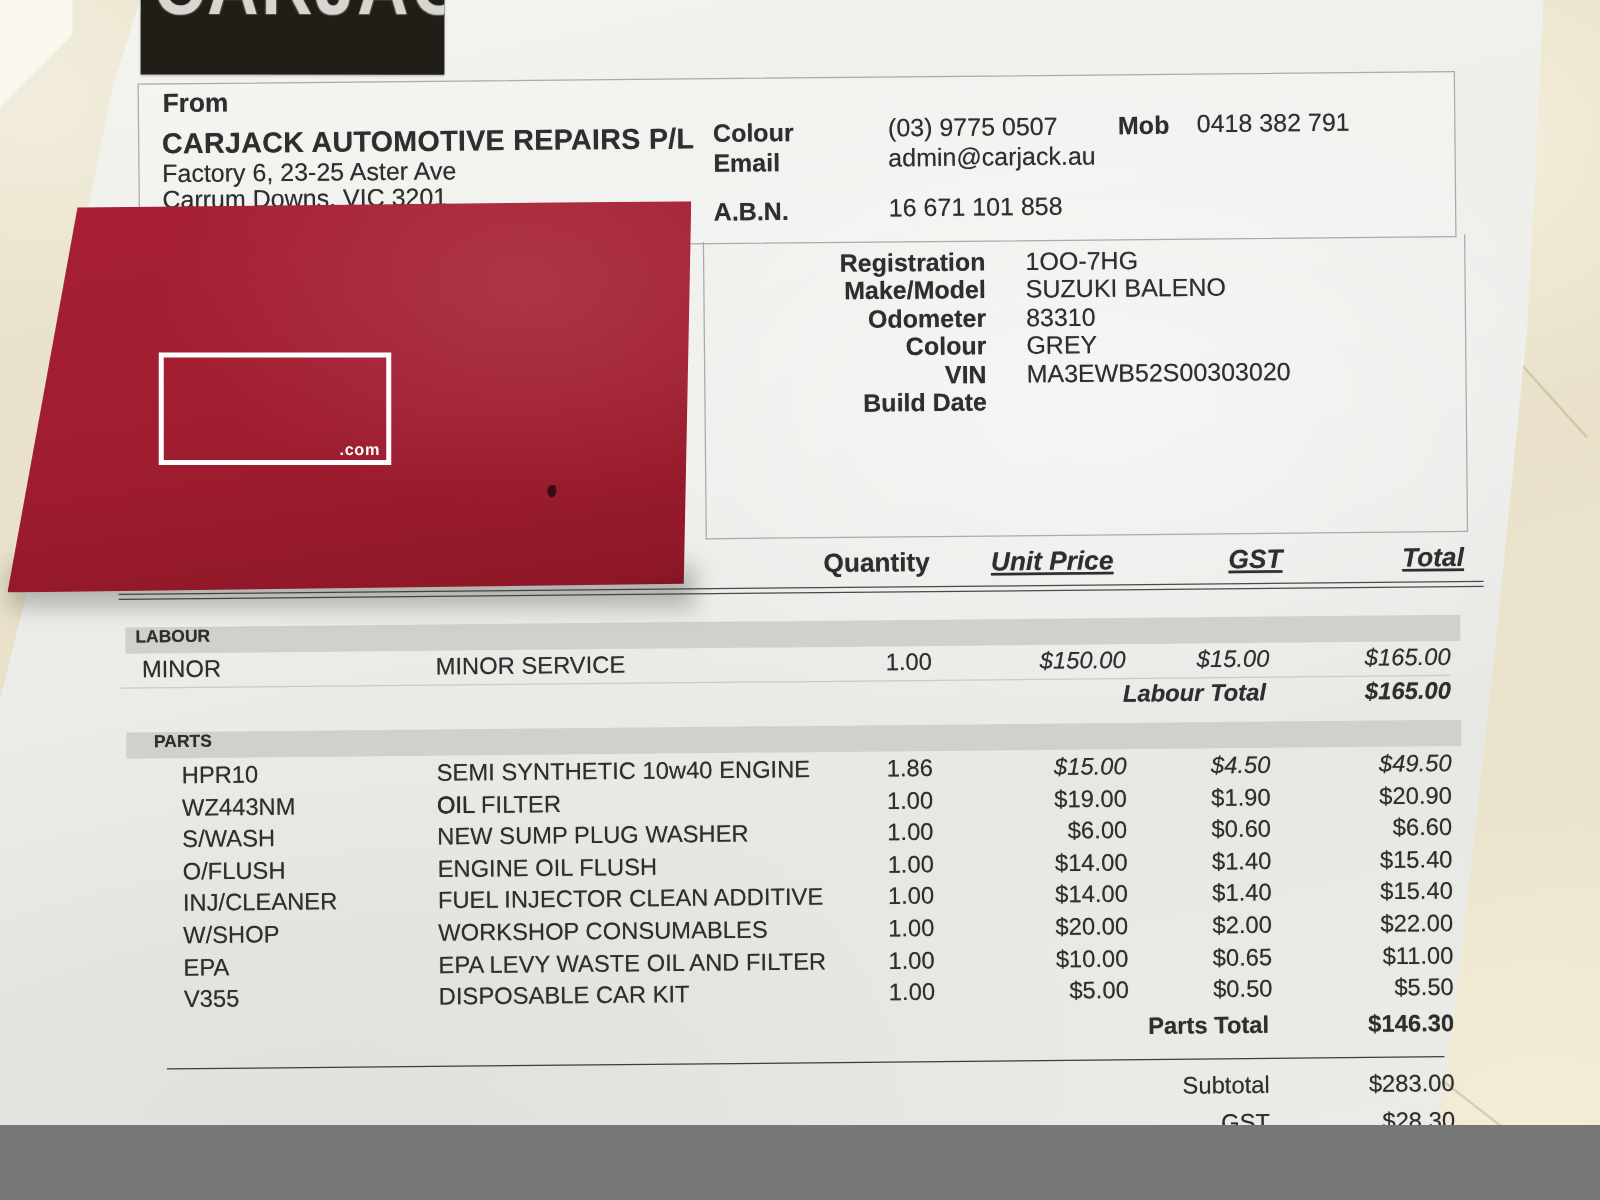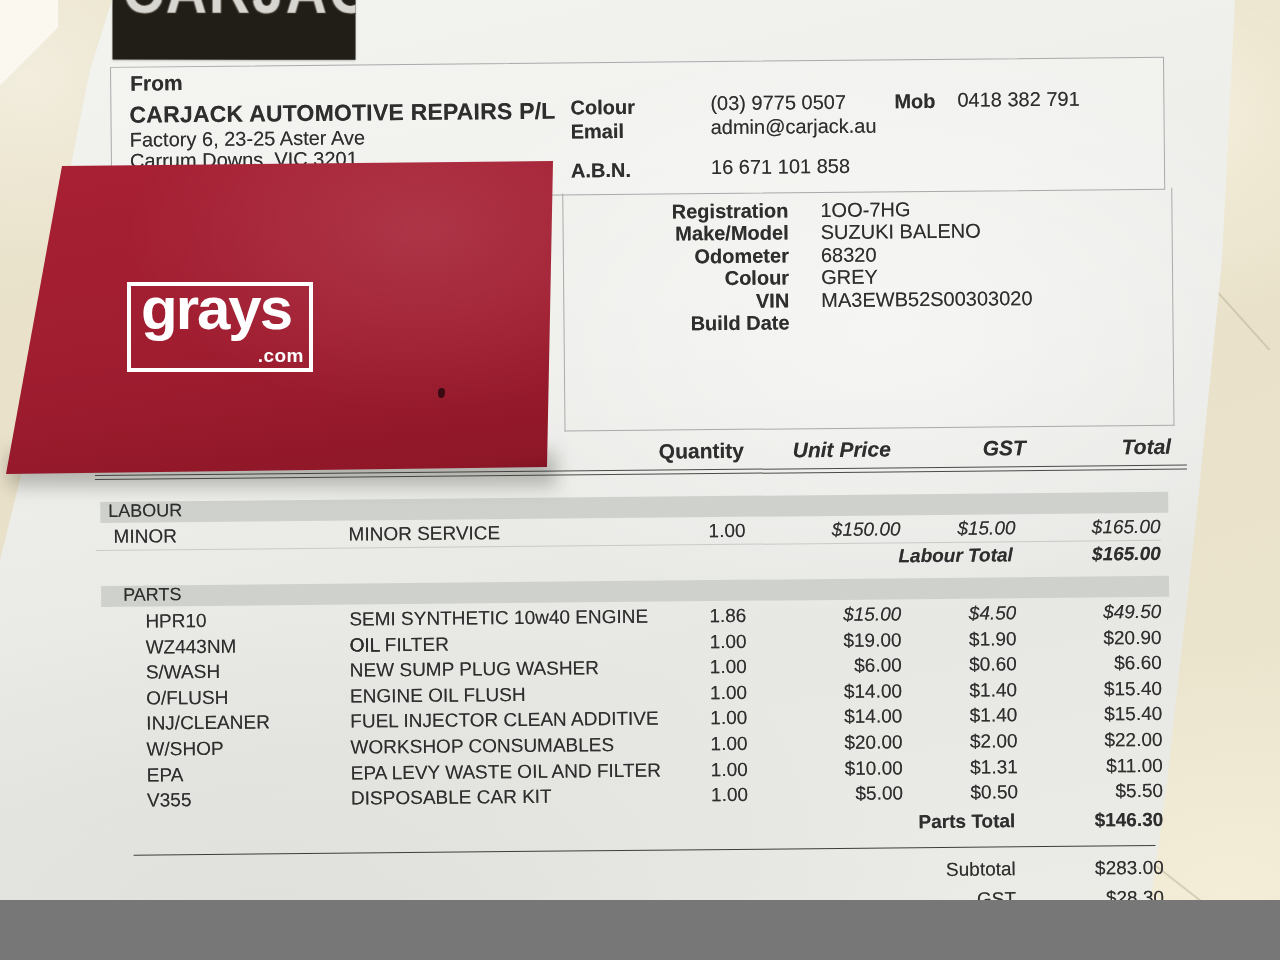--- a/index.html
+++ b/index.html
@@ -51,30 +51,30 @@
   
   .card-shadow{position:absolute;left:8px;top:452px;width:548px;height:34px;
     background:rgba(50,45,40,.30);filter:blur(9px);}
   .card{position:absolute;left:0;top:150px;width:565px;height:335px;
     clip-path:polygon(62px 16px,553px 11px,547px 317px,6px 324px);
     background:
       radial-gradient(420px 260px at 420px 80px, rgba(255,255,255,.10), rgba(255,255,255,0) 70%),
       linear-gradient(172deg,#A82034 0%,#A01D30 55%,#8E1727 92%,#6E101C 100%);}
   .grays-box{position:absolute;left:127px;top:132px;width:178px;height:82px;border:4px solid #fff;}
   .grays-word{position:absolute;left:10px;top:-12px;font-size:60px;font-weight:bold;color:#fff;letter-spacing:-2px;}
-  .grays-com{position:absolute;right:5px;bottom:1px;font-size:19px;font-weight:bold;color:#fff;letter-spacing:.5px;text-align:center;}
+  .grays-com{position:absolute;right:5px;bottom:1px;font-size:13px;font-weight:bold;color:#fff;letter-spacing:.5px;text-align:center;}
   .tagline{position:absolute;left:358px;top:130px;font-size:28px;font-weight:800;color:#fff;line-height:31px;letter-spacing:.5px;}
   .card-smudge{position:absolute;left:438px;top:238px;width:7px;height:10px;background:#3a0b12;border-radius:50% 40% 60% 50%;}
   
   .table-area{position:absolute;left:95px;top:440px;width:1090px;font-size:19px;}
   .th{position:absolute;top:0;height:26px;font-size:21px;font-weight:bold;}
-  .th.i{font-style:italic;}
+  .th.i{font-style:italic;text-decoration:underline;}
   .dline{position:absolute;left:0;width:1092px;height:0;border-top:1.6px solid #4a4a4a;}
   .graybar{position:absolute;height:21px;background:#CFD2CC;}
-  .sec-label{position:absolute;font-weight:normal;font-size:18px;top:-1px;text-align:center;}
+  .sec-label{position:absolute;font-weight:bold;font-size:14px;top:-1px;text-align:center;}
   .irow{display:grid;grid-template-columns:253px 330px 67px 155px 115px 145px;height:25.6px;line-height:25.6px;}
   .irow .code{padding-left:49px;}
   .labour-row .code{padding-left:18px;}
   .num{text-align:right;}
   .money-i .num.m{font-style:italic;}
   .trow{position:absolute;left:0;width:1065px;height:26px;line-height:26px;}
   .trow .t-label{position:absolute;left:0;width:917px;text-align:right;}
   .trow .t-value{position:absolute;left:917px;width:148px;text-align:right;}
   .bold{font-weight:bold;}
   .ital{font-style:italic;}
@@ -118,21 +118,21 @@
         <div class="v-row" style="top: 8px;">
           <span class="v-label">Registration</span>
           <span class="v-value">1OO-7HG</span>
         </div>
         <div class="v-row" style="top: 30.4px;">
           <span class="v-label">Make/Model</span>
           <span class="v-value">SUZUKI BALENO</span>
         </div>
         <div class="v-row" style="top: 52.8px;">
           <span class="v-label">Odometer</span>
-          <span class="v-value">68320</span>
+          <span class="v-value">83310</span>
         </div>
         <div class="v-row" style="top: 75.2px;">
           <span class="v-label">Colour</span>
           <span class="v-value">GREY</span>
         </div>
         <div class="v-row" style="top: 97.6px;">
           <span class="v-label">VIN</span>
           <span class="v-value">MA3EWB52S00303020</span>
         </div>
         <div class="v-row" style="top: 120px;">
@@ -217,21 +217,21 @@
             <span class="num">1.00</span>
             <span class="num m">$20.00</span>
             <span class="num m">$2.00</span>
             <span class="num m">$22.00</span>
           </div>
           <div class="irow parts-row">
             <span class="code">EPA</span>
             <span class="desc">EPA LEVY WASTE OIL AND FILTER</span>
             <span class="num">1.00</span>
             <span class="num m">$10.00</span>
-            <span class="num m">$1.31</span>
+            <span class="num m">$0.65</span>
             <span class="num m">$11.00</span>
           </div>
           <div class="irow parts-row">
             <span class="code">V355</span>
             <span class="desc">DISPOSABLE CAR KIT</span>
             <span class="num">1.00</span>
             <span class="num m">$5.00</span>
             <span class="num m">$0.50</span>
             <span class="num m">$5.50</span>
           </div>
@@ -259,19 +259,18 @@
       <div class="trow bold" style="top:502px;">
         <span class="t-label">Balance Due</span>
         <span class="t-value">$311.30</span>
       </div>
     </div>
   </div>
 
   <div class="card-shadow"></div>
   <div class="card">
     <div class="grays-box">
-      <div class="grays-word">grays</div>
       <div class="grays-com">.com</div>
     </div>
     <div class="card-smudge"></div>
   </div>
 
 </div>
 
 </body></html>

